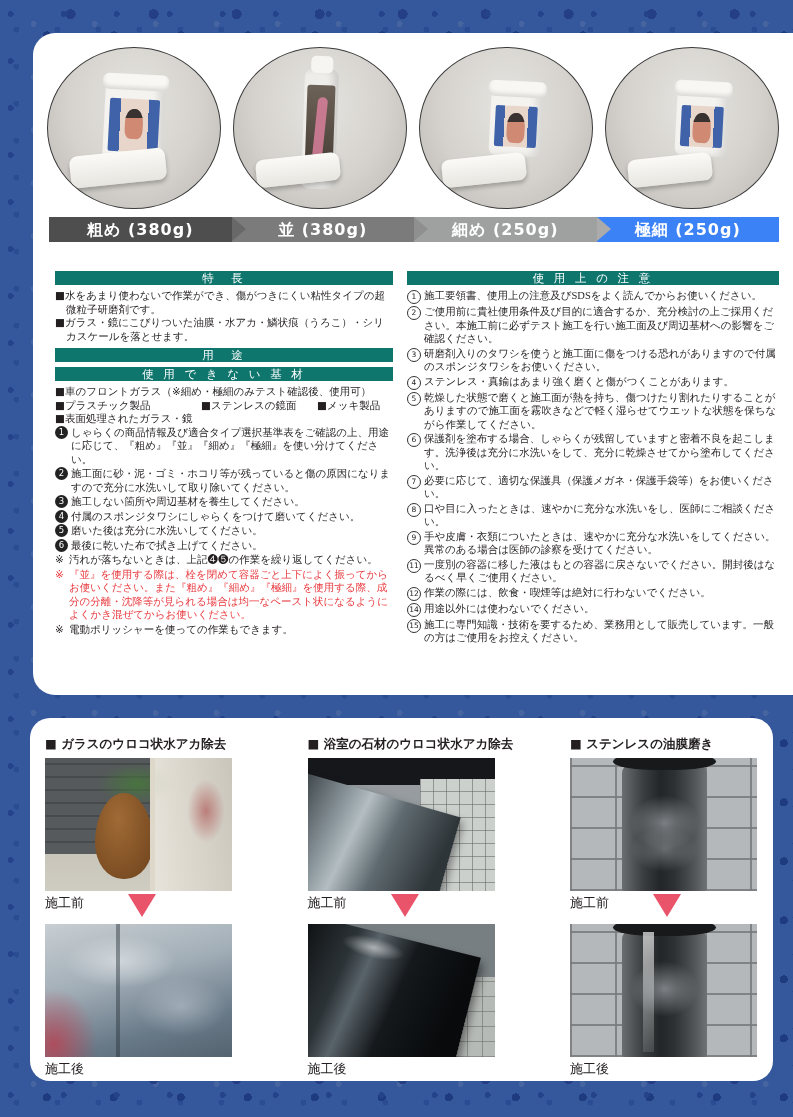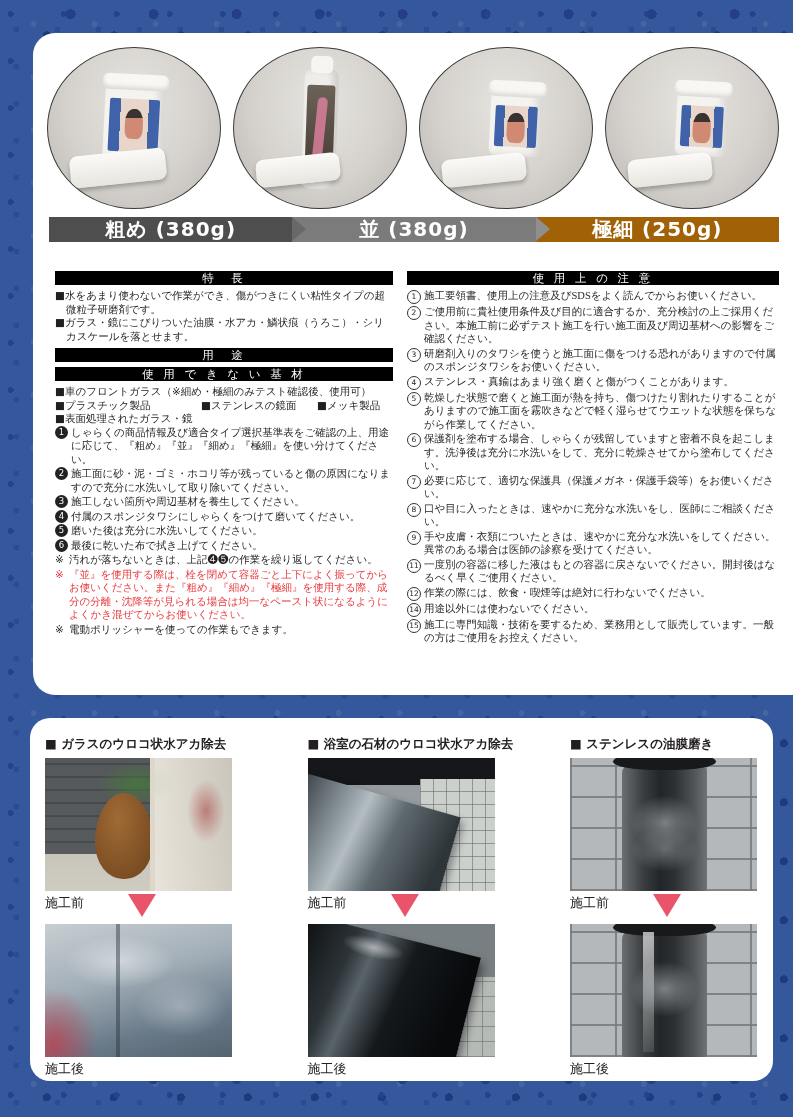--- a/index.html
+++ b/index.html
@@ -34,33 +34,33 @@
     border-radius:8px;transform:rotate(-6deg);box-shadow:0 3px 4px rgba(0,0,0,.25);}
   .sponge.small{width:84px;height:28px;}
   .tube{position:absolute;left:50%;top:13%;width:34px;height:120px;transform:translateX(-50%) rotate(2deg);
     background:#eeedea;border-radius:8px;box-shadow:inset -5px 0 7px rgba(0,0,0,.14);}
   .tube-cap{position:absolute;top:-13px;left:50%;transform:translateX(-50%);width:22px;height:17px;background:#f6f5f2;border-radius:5px;}
   .tube-label{position:absolute;left:3px;right:3px;top:16px;bottom:16px;background:linear-gradient(180deg,#6d6257,#453c34);border-radius:3px;}
   .tube-fig{position:absolute;left:9px;top:12px;width:10px;height:62px;background:rgba(224,130,160,.8);border-radius:5px;transform:rotate(4deg);}
 
   
   .grade-banner{display:flex;height:25px;margin:8px 14px 0 16px;}
-  .seg{flex:1;position:relative;color:#fff;font-weight:bold;font-size:20px;line-height:25px;text-align:center;letter-spacing:1px;}
-  .seg1{background:#4e4e4e;} .seg2{background:#7b7b7b;} .seg3{background:#9fa0a0;} .seg4{background:#a16207;}
+  .seg{flex:1;position:relative;color:#fff;font-weight:bold;font-size:16px;line-height:25px;text-align:center;letter-spacing:1px;}
+  .seg1{background:#4e4e4e;} .seg2{background:#7b7b7b;} .seg3{background:#9fa0a0;} .seg4{background:#3b82f6;}
   .seg:not(.seg4)::after{content:"";position:absolute;right:-14px;top:0;z-index:2;
     border-top:12.5px solid transparent;border-bottom:12.5px solid transparent;}
   .seg1::after{border-left:14px solid #686868;}
   .seg2::after{border-left:14px solid #8f8f8f;}
   .seg3::after{border-left:14px solid #ababab;}
 
   
   .cols{display:flex;gap:14px;padding:24px 14px 0 22px;}
   .col-left{width:338px;flex:0 0 auto;}
   .col-right{flex:1;min-width:0;}
-  .sec-h{background:#000000;color:#fff;text-align:center;font-size:11.5px;height:14px;line-height:14px;letter-spacing:3px;margin:5px 0 4px;}
+  .sec-h{background:#0f766e;color:#fff;text-align:center;font-size:11.5px;height:14px;line-height:14px;letter-spacing:3px;margin:5px 0 4px;}
   .bullet-line{font-size:10.5px;line-height:13.5px;}
   .hang{padding-left:11px;text-indent:-11px;}
   .uses-grid{display:grid;grid-template-columns:146px 122px 70px;font-size:10.5px;line-height:14.5px;}
   .unus-grid{display:grid;grid-template-columns:146px 116px 76px;font-size:10.5px;line-height:13.5px;}
 
   .step,.note,.citem{display:flex;align-items:flex-start;font-size:10.5px;line-height:13.5px;margin-bottom:1px;}
   .fnum{flex:0 0 auto;width:13px;height:13px;border-radius:50%;background:#222;color:#fff;font-size:8.5px;line-height:13px;text-align:center;margin:0 3px 0 0;}
   .cnum{flex:0 0 auto;width:12px;height:12px;border-radius:50%;border:1px solid #333;color:#222;font-size:7.5px;line-height:12px;text-align:center;margin:1px 3px 0 0;}
   .mark{flex:0 0 auto;width:14px;}
   .red{color:#e8383d;}
@@ -147,20 +147,21 @@
               <div class="jar-fig"></div>
             </div>
           </div>
         <div class="sponge small"></div>
       </div>
     </div>
 
     <div class="grade-banner">
       <div class="seg seg1"><span>粗め (380g)</span></div>
       <div class="seg seg2"><span>並 (380g)</span></div>
+      <div class="seg seg3"><span>細め (250g)</span></div>
       <div class="seg seg4"><span>極細 (250g)</span></div>
     </div>
 
     <div class="cols">
 
       <div class="col-left">
         <div class="sec-h">特　長</div>
         <div class="bullet-line hang">■水をあまり使わないで作業ができ、傷がつきにくい粘性タイプの超微粒子研磨剤です。</div>
         <div class="bullet-line hang">■ガラス・鏡にこびりついた油膜・水アカ・鱗状痕（うろこ）・シリカスケールを落とせます。</div>
 

